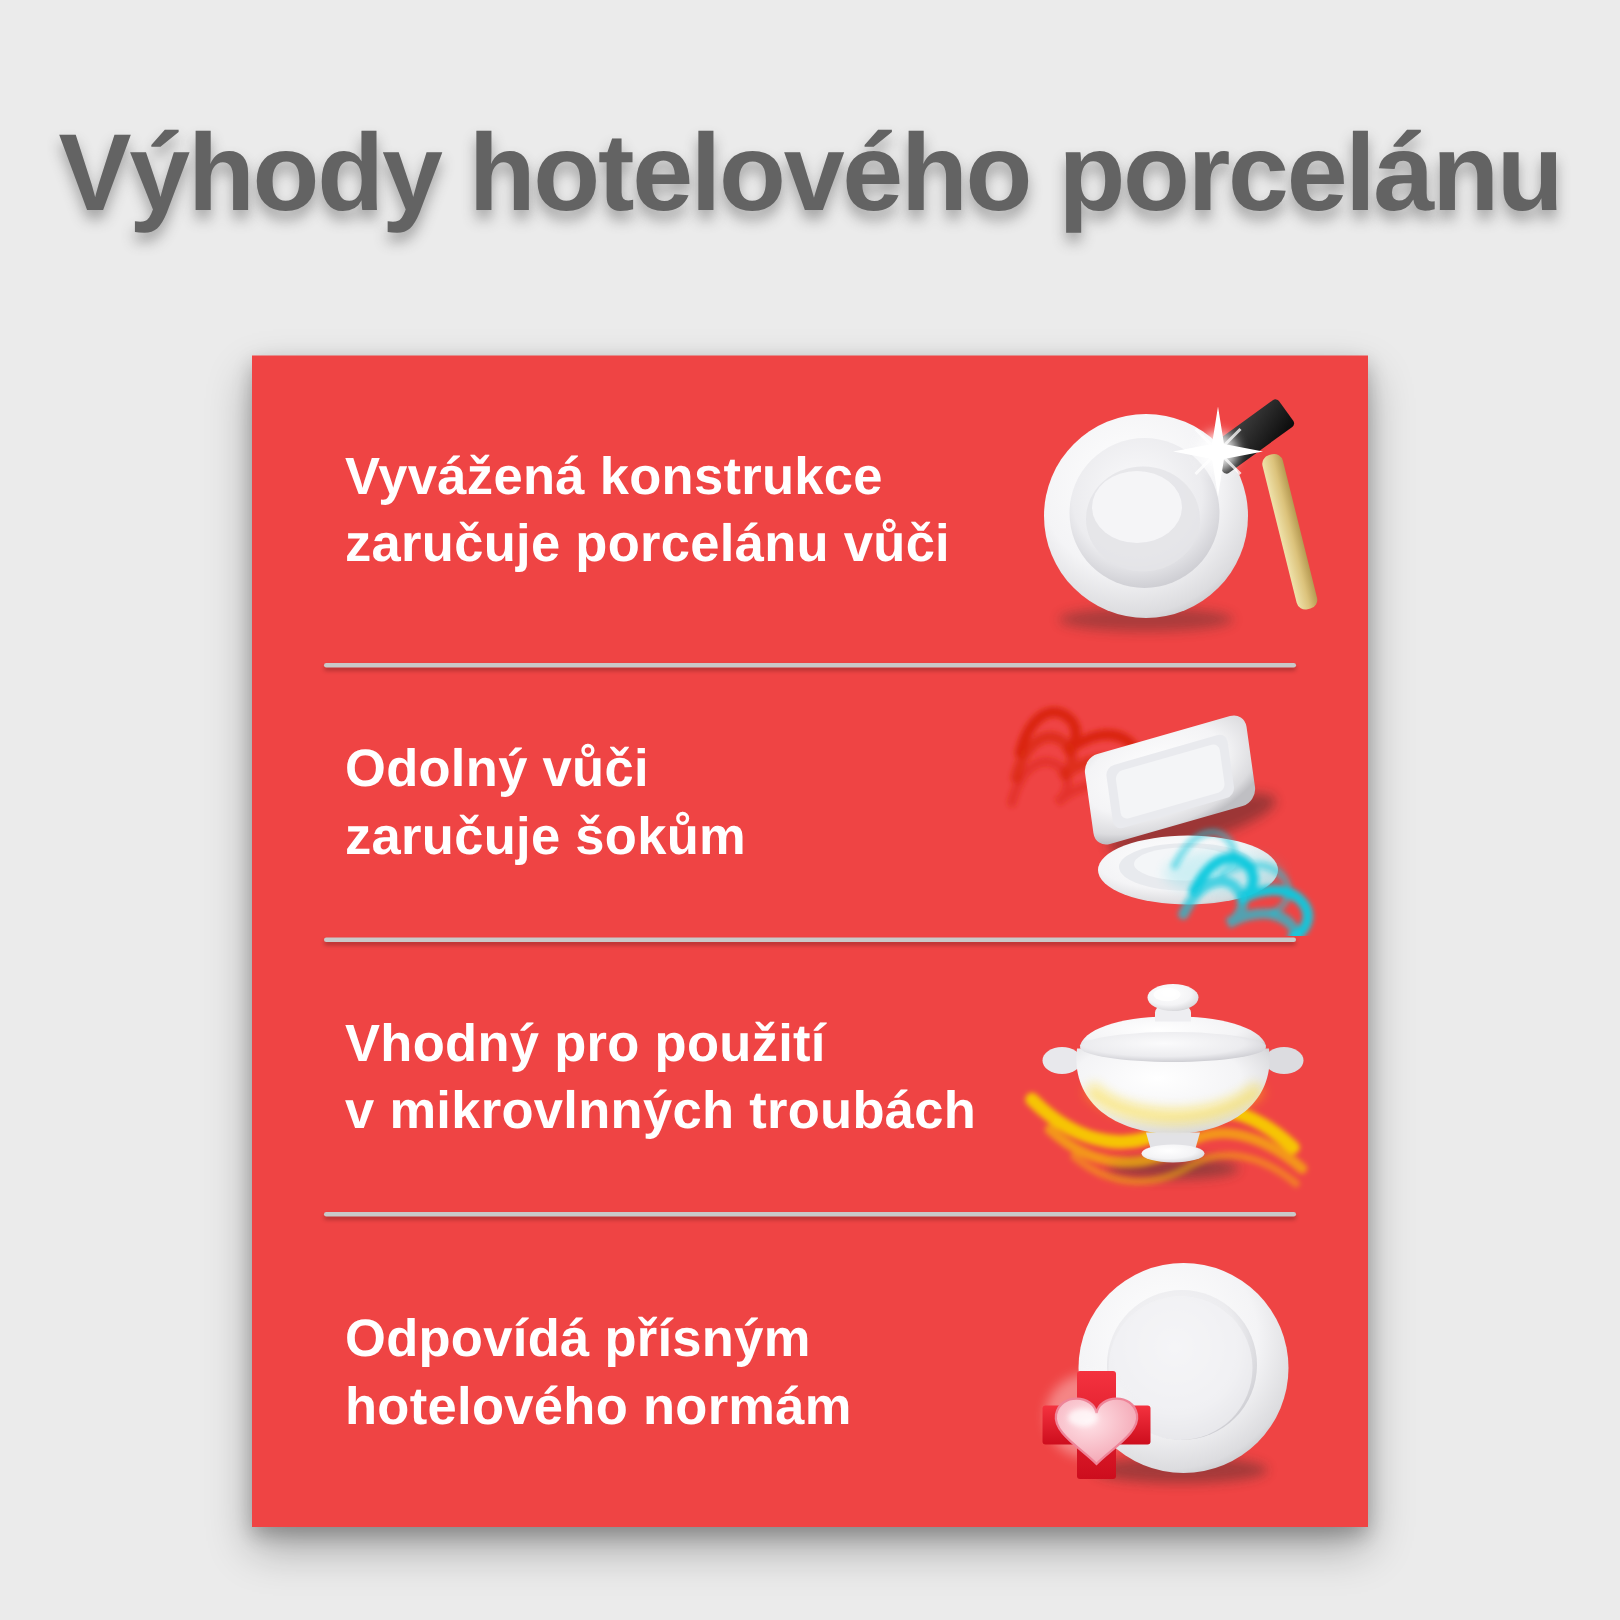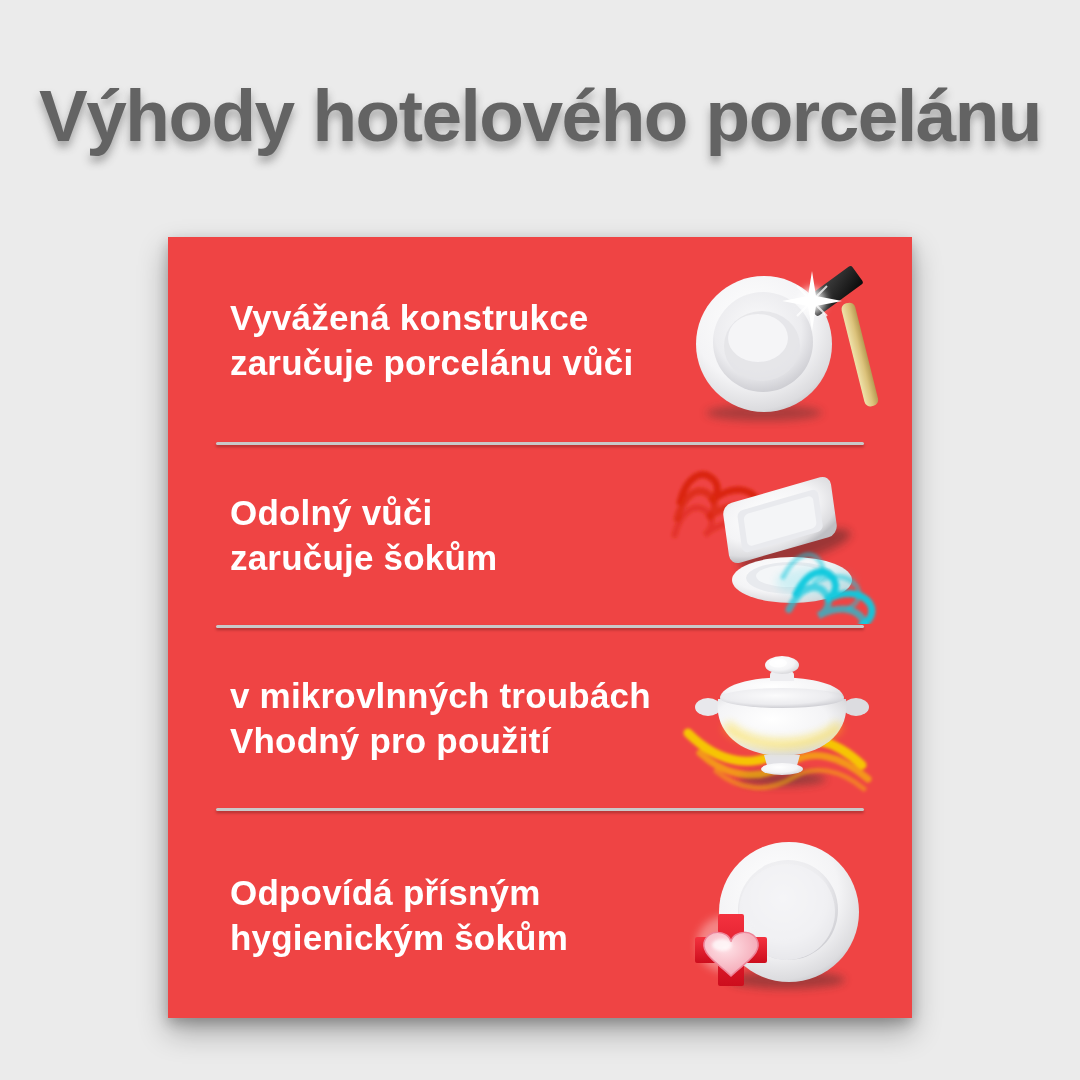--- a/index.html
+++ b/index.html
@@ -153,22 +153,22 @@
             <use href="#wavePath" transform="translate(-14,-16)" stroke-width="5" opacity=".5"></use>
           </g>
         </svg>
       </div>
     </section>
 
     <div class="divider"></div>
 
     <section class="row row-3">
       <div class="benefit-text">
+        <div>Vhodný pro použití</div>
         <div>v mikrovlnných troubách</div>
-        <div>Vhodný pro použití</div>
       </div>
       <div class="icon-box">
         <svg width="240" height="178" viewBox="0 0 240 178">
           <ellipse cx="118" cy="150" rx="44" ry="7" fill="#333333" opacity=".45" filter="url(#fB4)"></ellipse>
           <g stroke="#f7cb00" fill="none" stroke-linecap="round" filter="url(#fB2)">
             <path d="M24,104 C56,136 92,140 120,120 C142,104 170,110 198,136" stroke-width="9" opacity=".95"></path>
             <path d="M36,124 C64,150 98,152 126,134 C148,120 176,126 204,150" stroke-width="7" opacity=".6"></path>
             <path d="M52,142 C76,162 104,164 130,148 C150,136 176,140 200,160" stroke-width="5" opacity=".4"></path>
           </g>
           <ellipse cx="44" cy="78" rx="13" ry="9" fill="#e8e8ec"></ellipse>
@@ -184,21 +184,21 @@
           <path d="M62,96 C86,122 150,122 176,96" stroke="#ffd90a" stroke-width="10" fill="none" opacity=".45" filter="url(#fB4)"></path>
         </svg>
       </div>
     </section>
 
     <div class="divider"></div>
 
     <section class="row row-4">
       <div class="benefit-text">
         <div>Odpovídá přísným</div>
-        <div>hygienickým šokům</div>
+        <div>hotelového normám</div>
       </div>
       <div class="icon-box">
         <svg width="230" height="178" viewBox="0 0 230 178">
           <ellipse cx="118" cy="154" rx="58" ry="9" fill="#2c2c2c" opacity=".38" filter="url(#fB4)"></ellipse>
           <circle cx="120" cy="86" r="70" fill="url(#gPlateOuter)"></circle>
           <circle cx="119" cy="84" r="50" fill="url(#gPlateInner)"></circle>
           <circle cx="118" cy="86" r="48" fill="#f2f2f5" opacity=".7"></circle>
           <circle cx="56" cy="118" r="28" fill="#ffffff" opacity=".35" filter="url(#fB4)"></circle>
           <g transform="translate(62,124)">
             <rect x="-36" y="-13" width="72" height="26" rx="2" fill="url(#gCross)"></rect>

